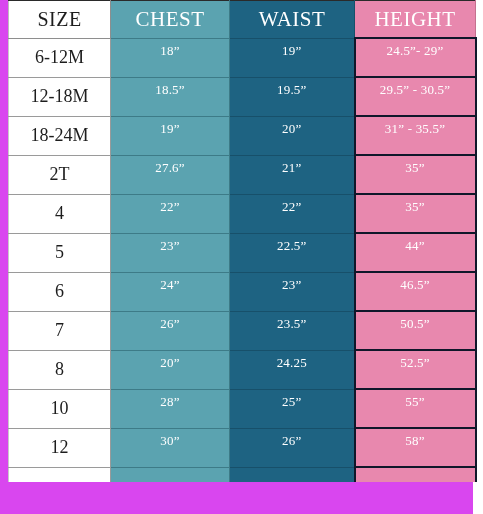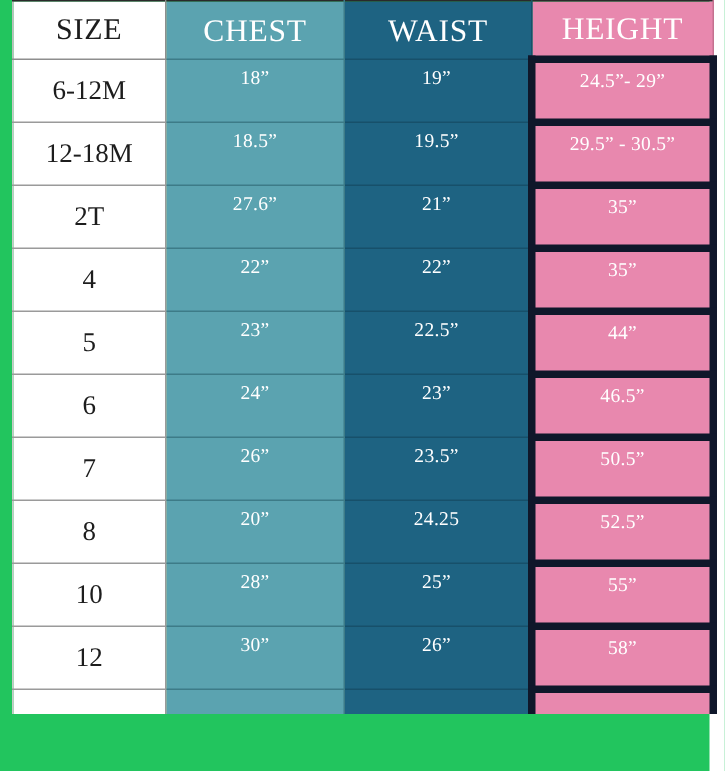--- a/index.html
+++ b/index.html
@@ -13,21 +13,21 @@
     overflow: hidden;
     font-family: "Liberation Serif", "DejaVu Serif", serif;
   }
 
   .chart-wrap {
     position: relative;
     width: 473px;
     height: 514px;
     box-sizing: border-box;
     padding: 0 8px 0 8px;
-    background: #22c55e;
+    background: #d946ef;
   }
 
   table.size-chart {
     border-collapse: collapse;
     table-layout: fixed;
     width: 467px;
     margin: 0;
   }
 
   table.size-chart col.col-size   { width: 102px; }
@@ -101,21 +101,21 @@
     color: #ffffff;
     font-size: 13px;
     vertical-align: top;
     padding-top: 4px;
     height: 33px;
     letter-spacing: 0.2px;
   }
 
   td.c-chest  { background: #5ba3b0; border: 1px solid #3d7b87; }
   td.c-waist  { background: #1e6382; border: 1px solid #17506a; }
-  td.c-height { background: #e888ae; border: 5px solid #0f172a; }
+  td.c-height { background: #e888ae; border: 2px solid #0f172a; }
 
   
   tbody tr.partial-row { height: 14px; }
   tbody tr.partial-row td { height: 14px; }
   tbody tr.partial-row td.c-size {
     border-top: 1px solid #2a2a2a;
     border-bottom: none;
   }
   tbody tr.partial-row td.c-val {
     padding-top: 4px;
@@ -149,20 +149,26 @@
         <td class="c-val c-waist">19”</td>
         <td class="c-val c-height">24.5”- 29”</td>
       </tr>
       <tr>
         <td class="c-size">12-18M</td>
         <td class="c-val c-chest">18.5”</td>
         <td class="c-val c-waist">19.5”</td>
         <td class="c-val c-height">29.5” - 30.5”</td>
       </tr>
       <tr>
+        <td class="c-size">18-24M</td>
+        <td class="c-val c-chest">19”</td>
+        <td class="c-val c-waist">20”</td>
+        <td class="c-val c-height">31” - 35.5”</td>
+      </tr>
+      <tr>
         <td class="c-size">2T</td>
         <td class="c-val c-chest">27.6”</td>
         <td class="c-val c-waist">21”</td>
         <td class="c-val c-height">35”</td>
       </tr>
       <tr>
         <td class="c-size">4</td>
         <td class="c-val c-chest">22”</td>
         <td class="c-val c-waist">22”</td>
         <td class="c-val c-height">35”</td>

